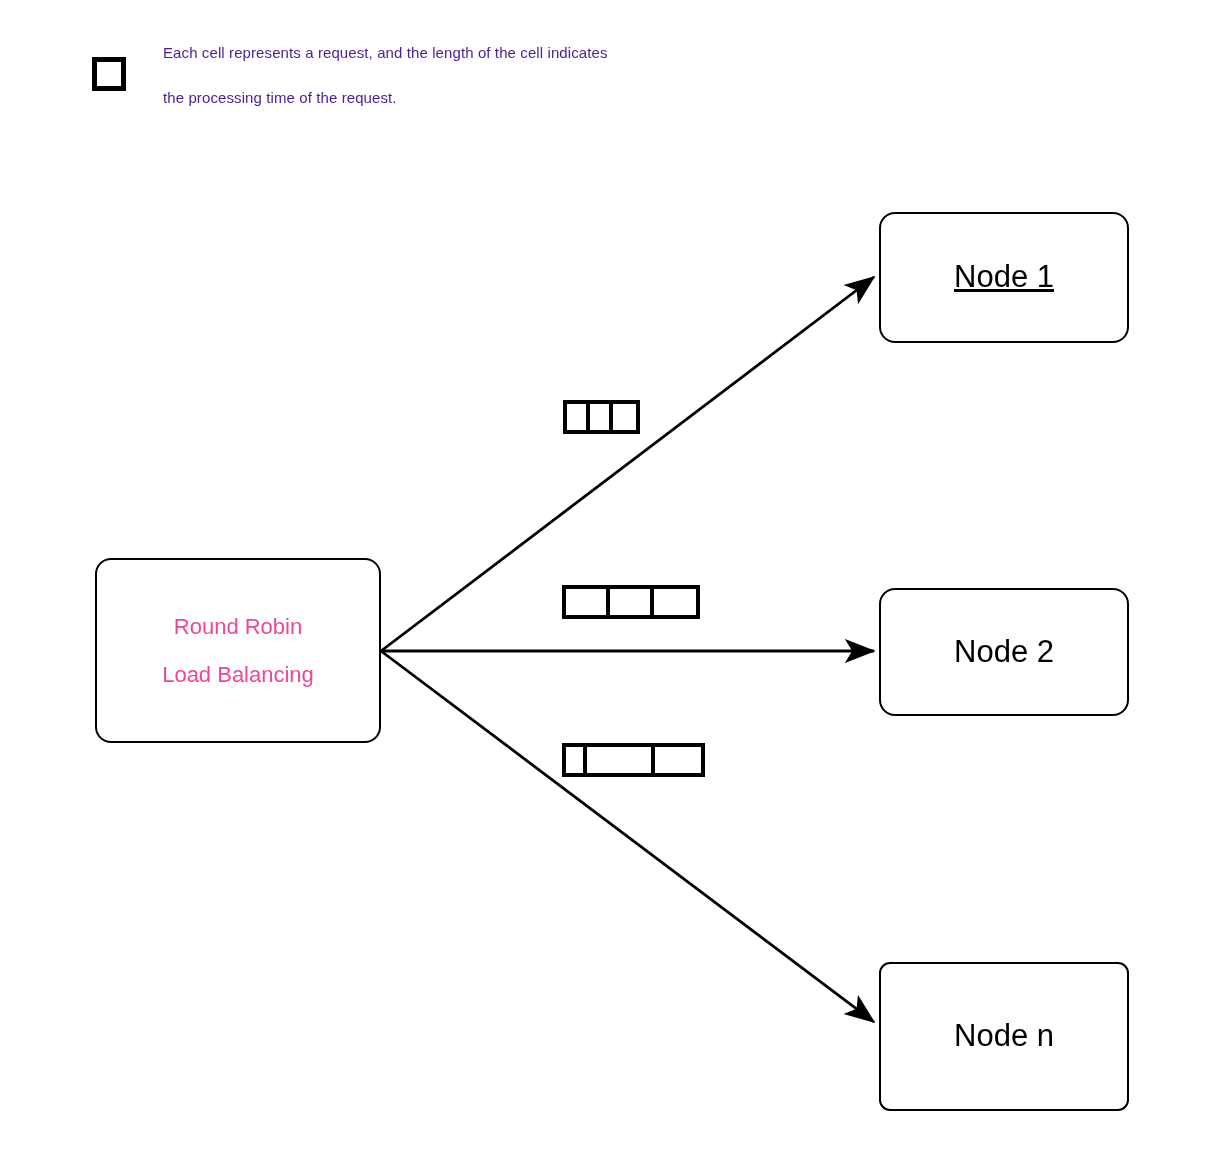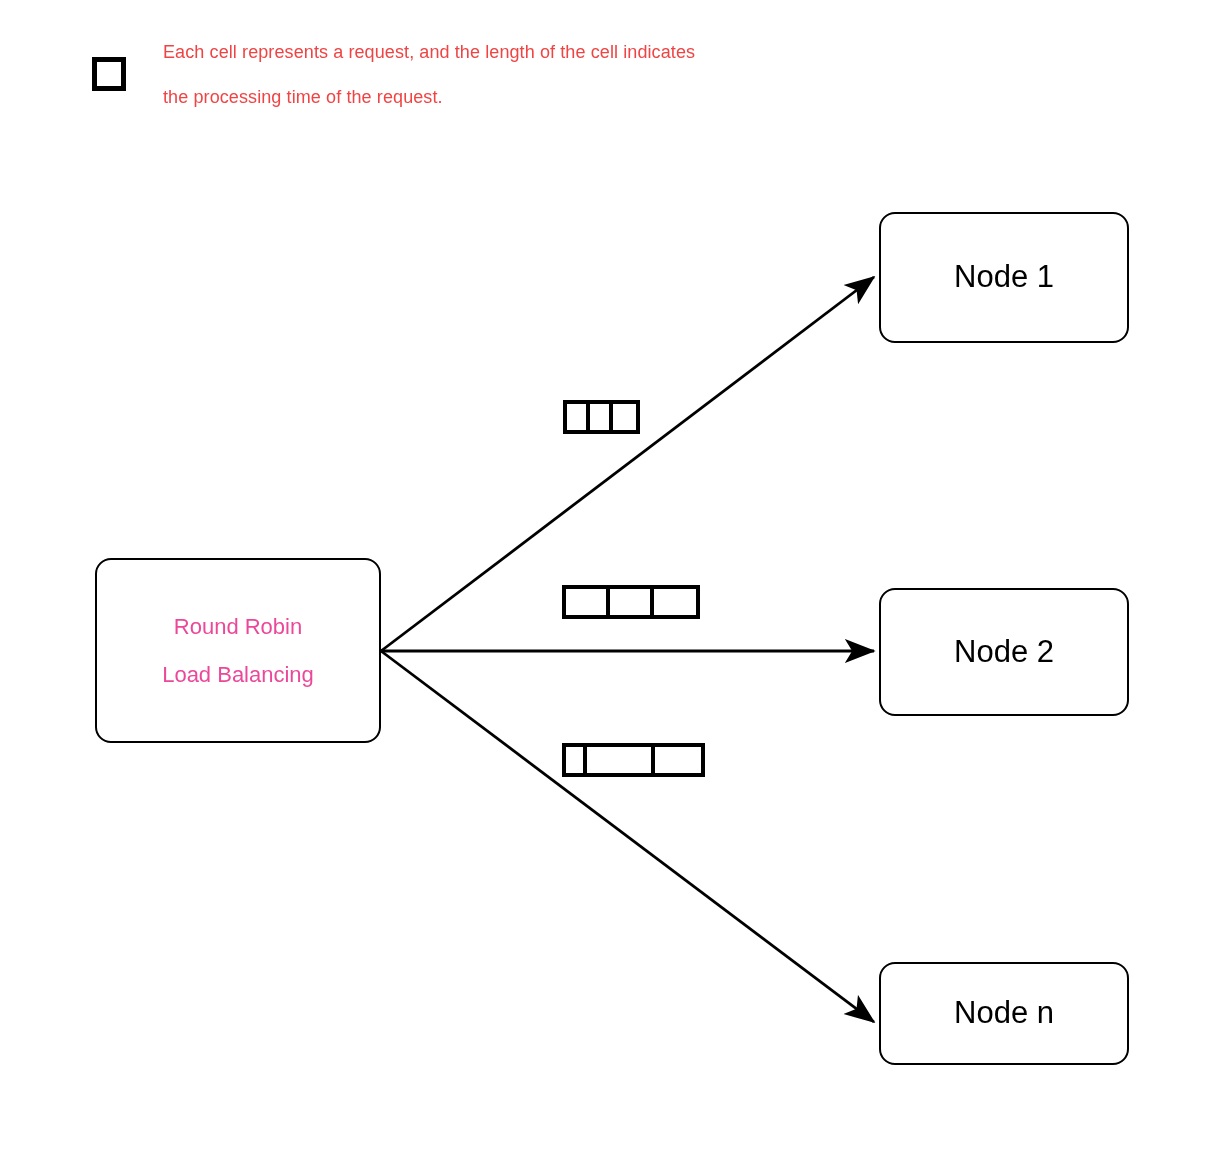--- a/index.html
+++ b/index.html
@@ -38,23 +38,23 @@
     height: 34px;
     box-sizing: border-box;
     border: 5px solid #000000;
     background: #ffffff;
   }
   #legend-text {
     position: absolute;
     left: 71px;
     top: 0px;
     width: 800px;
-    font-size: 18px;
+    font-size: 15px;
     line-height: 45px;
-    color: #ef4444;
+    color: #4c1d95;
     letter-spacing: 0.1px;
     white-space: pre-line;
   }
 
   
   #wires {
     position: absolute;
     left: 0;
     top: 0;
     width: 1210px;
@@ -85,23 +85,23 @@
     top: 558px;
     width: 286px;
     height: 185px;
   }
   #source-box .box-label {
     color: #ec4899;
     font-size: 22px;
     line-height: 48px;
   }
 
-  #node-1-box { left: 879px; top: 212px;  width: 250px; height: 131px; }
+  #node-1-box { left: 879px; top: 212px;  width: 250px; height: 131px; text-decoration: underline; }
   #node-2-box { left: 879px; top: 588px;  width: 250px; height: 128px; justify-content: center; }
-  #node-n-box { left: 879px; top: 962px;  width: 250px; height: 103px; }
+  #node-n-box { left: 879px; top: 962px;  width: 250px; height: 149px; border-radius: 11px; }
 
   
   .cell-group {
     position: absolute;
     display: flex;
     height: 34px;
     box-sizing: border-box;
     border: 4px solid #000000;
     background: #ffffff;
   }

